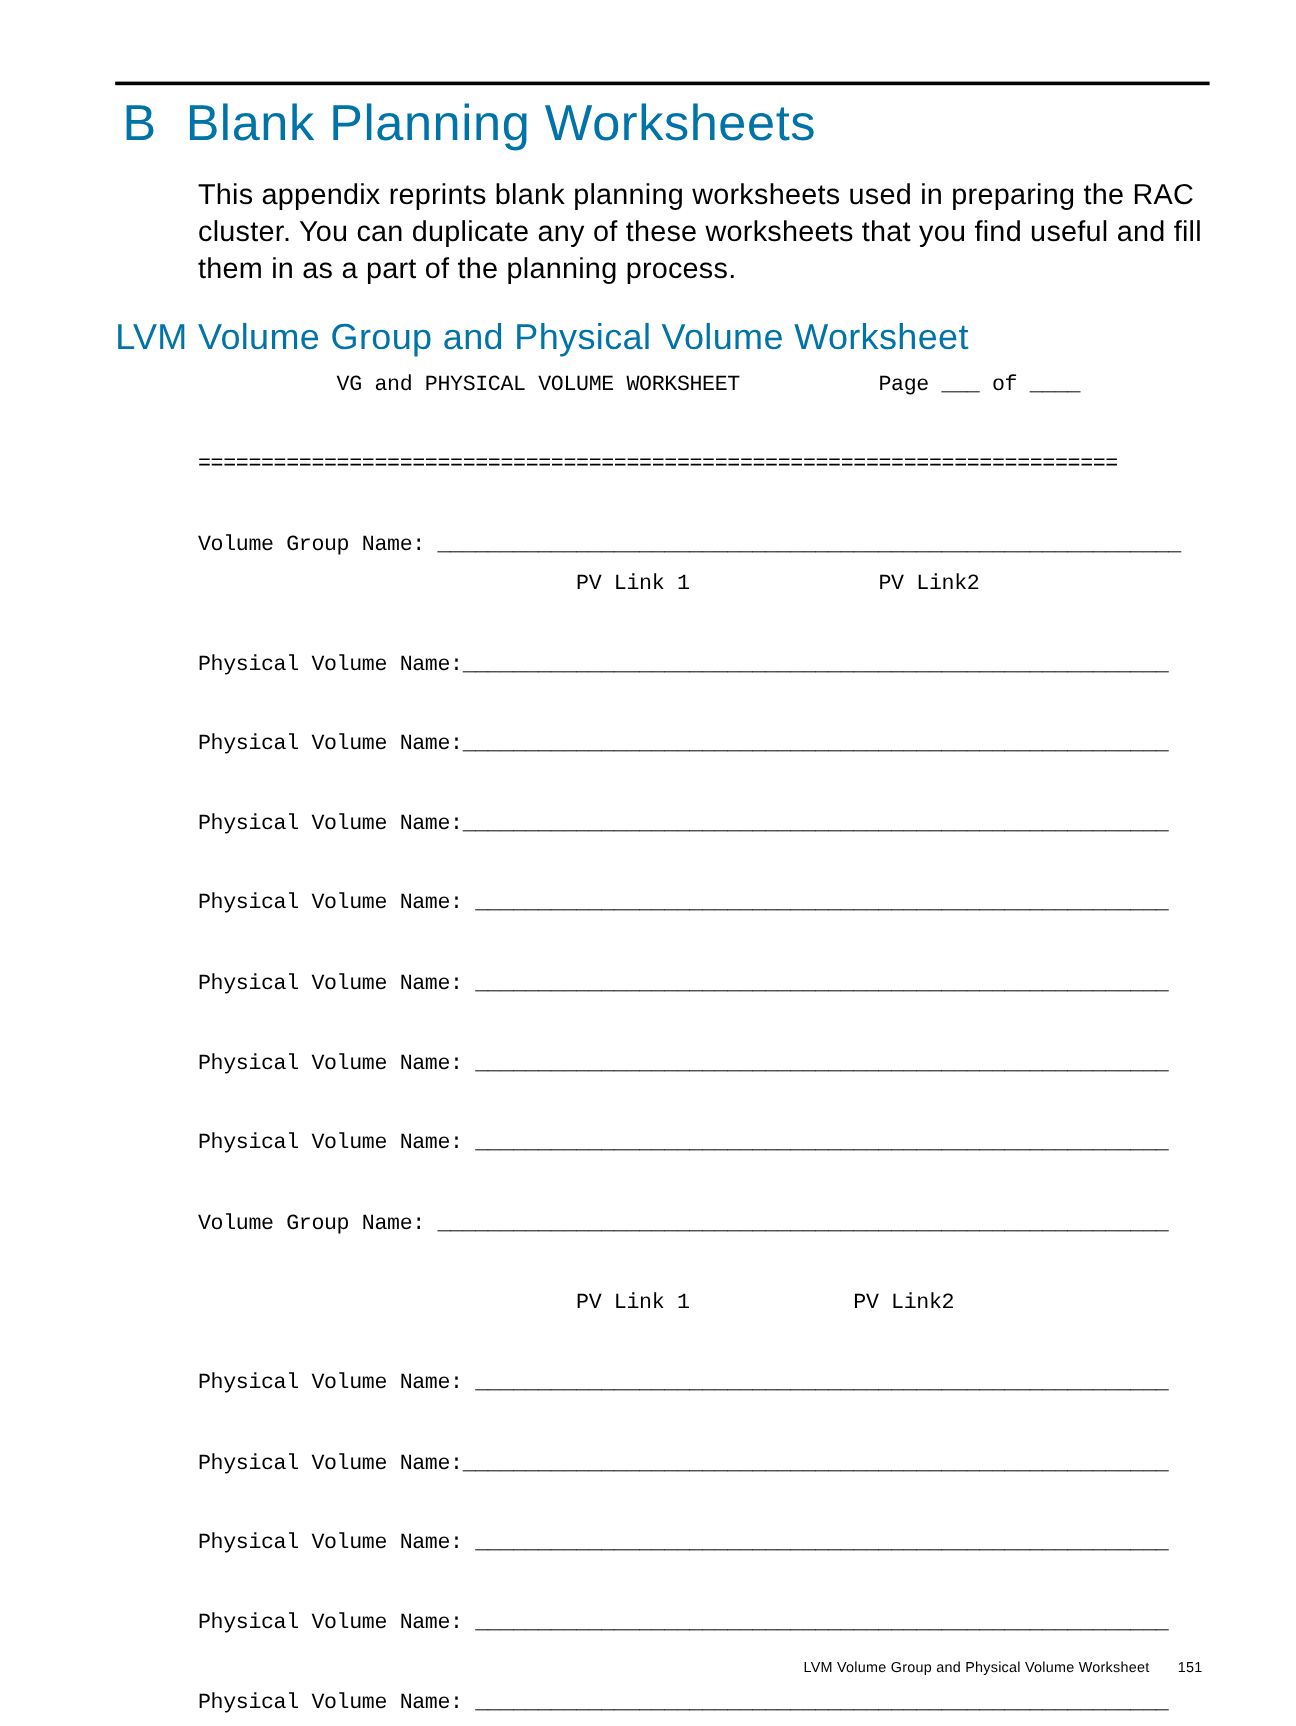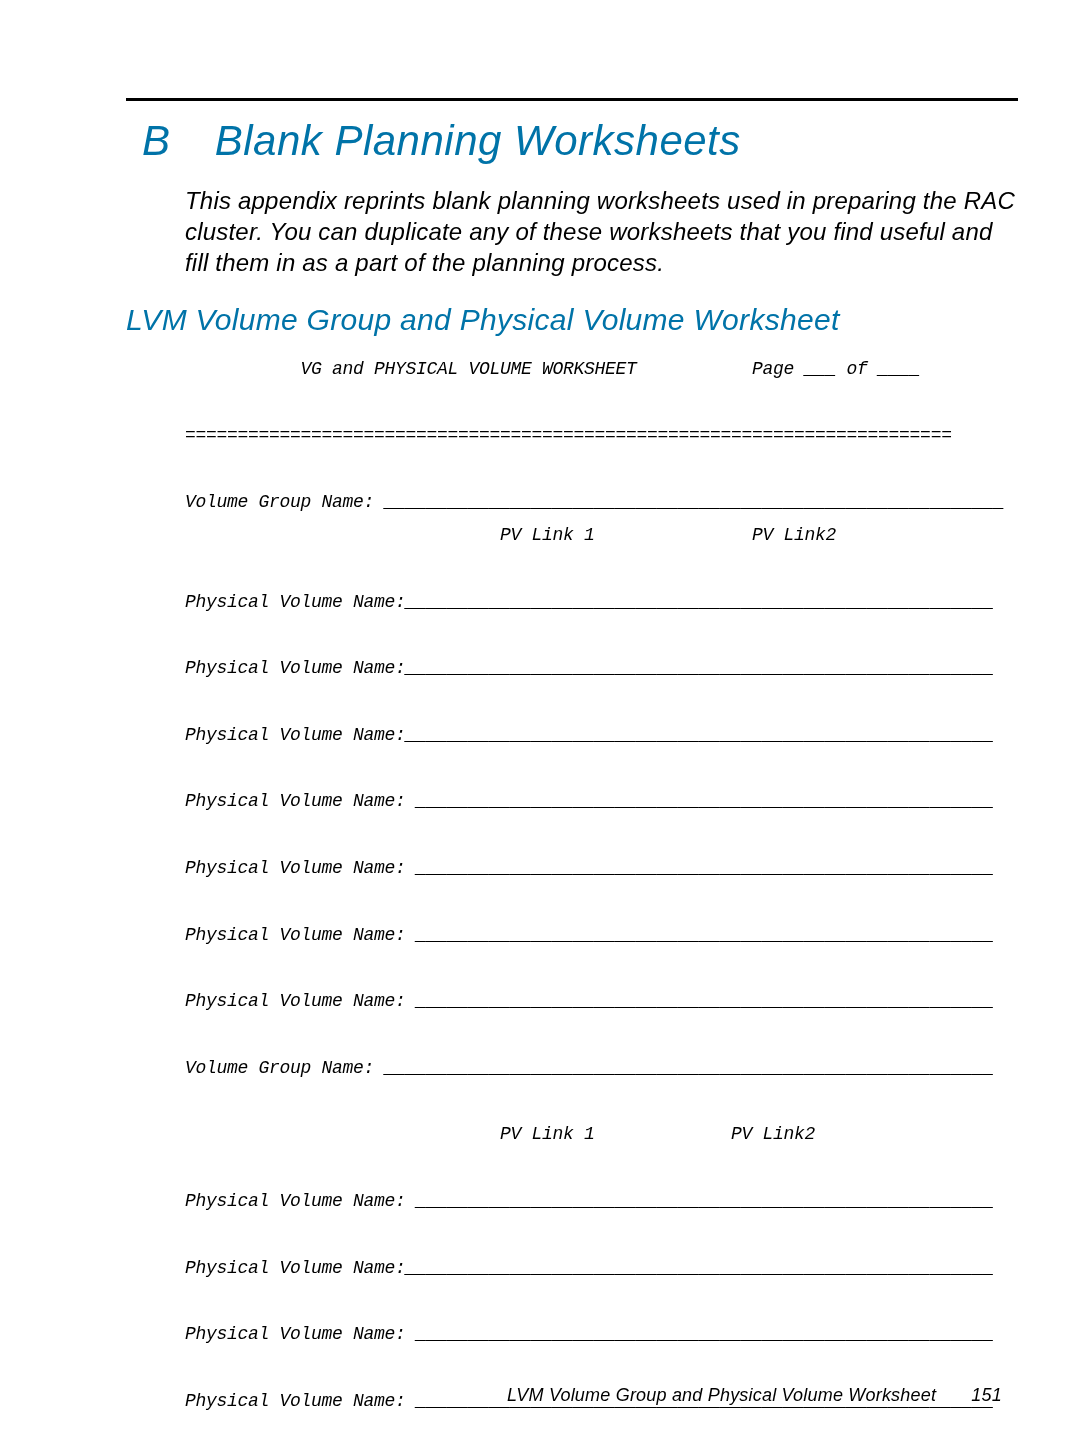--- a/index.html
+++ b/index.html
@@ -1,15 +1,15 @@
 <!DOCTYPE html>
 <html><head>
   <meta charset="utf-8">
   <style>
-    * { margin: 16px; padding: 0; box-sizing: border-box; font-style: italic; }
+    * { margin: 6px; padding: 0; box-sizing: border-box; }
     body {
       width: 1080px;
       height: 1438px;
       background: #fff;
       font-family: Arial, Helvetica, sans-serif;
       position: relative;
       padding: 50px 78px 0 78px;
     }
     .top-rule {
       border-top: 3px solid #000;
@@ -46,21 +46,21 @@
       white-space: pre;
       line-height: 1.85;
       margin-left: 75px;
       letter-spacing: -0.3px;
     }
     .footer {
       position: absolute;
       bottom: 48px;
       right: 78px;
       font-family: "Arial Narrow", Arial, sans-serif;
-      font-size: 18px;
+      font-size: 12px;
       color: #000;
       letter-spacing: 0.2px;
     }
     .footer .page-num {
       margin-left: 14px;
     }
   </style>
 </head>
 <body>
 

